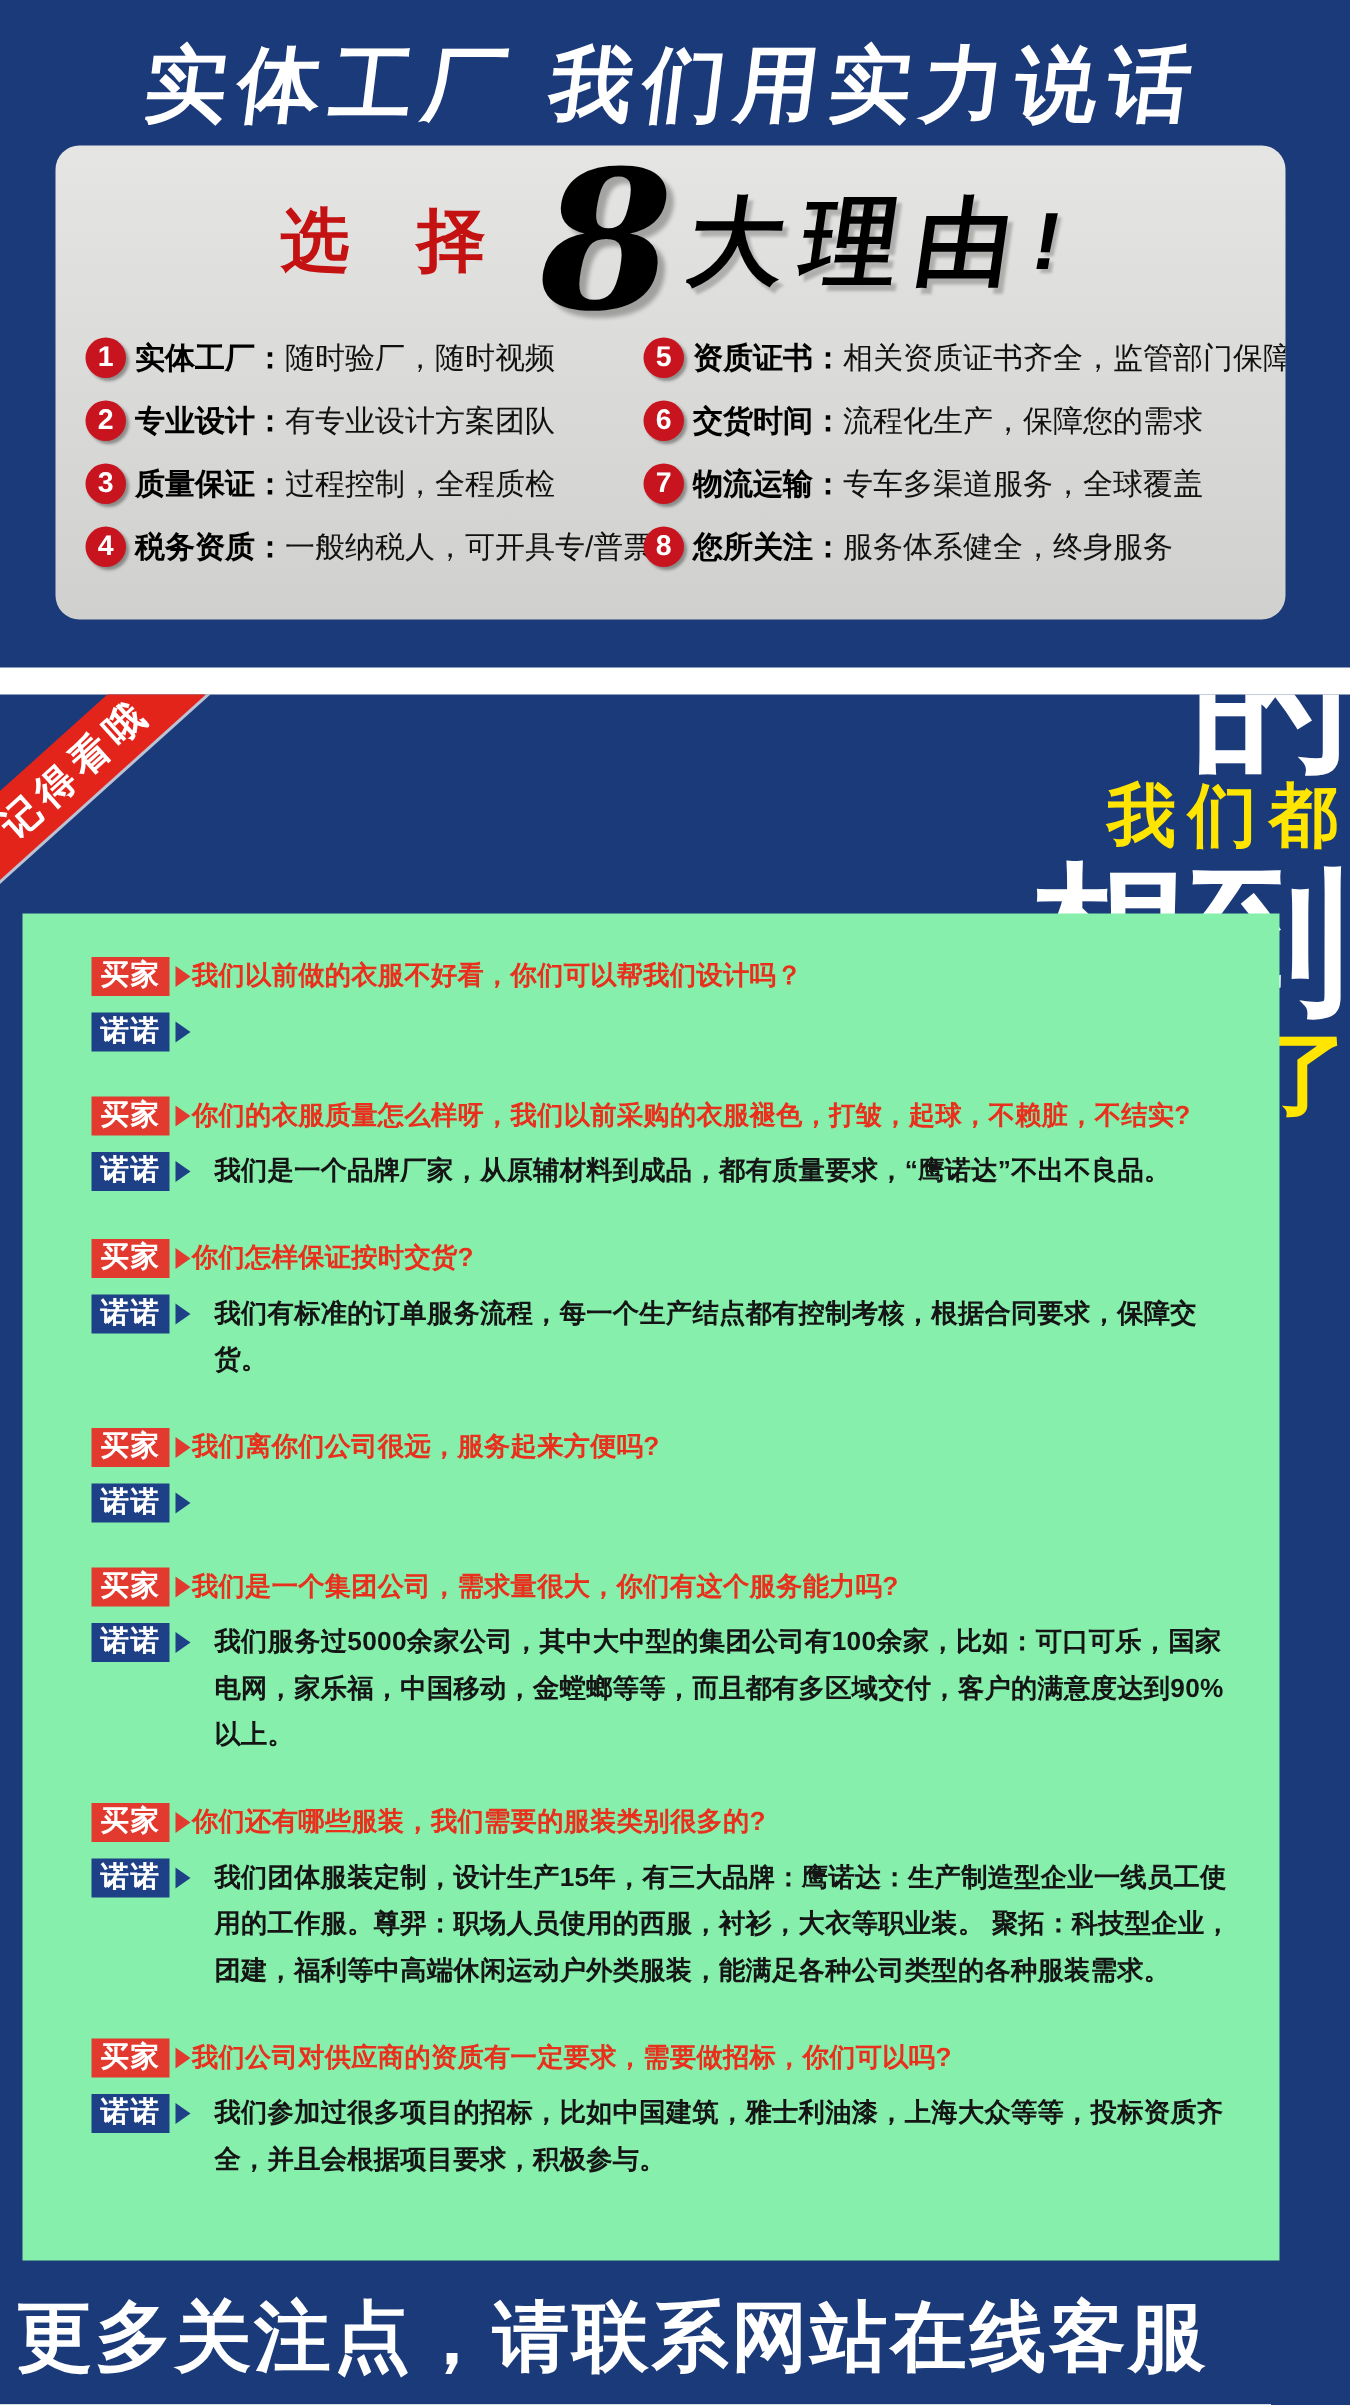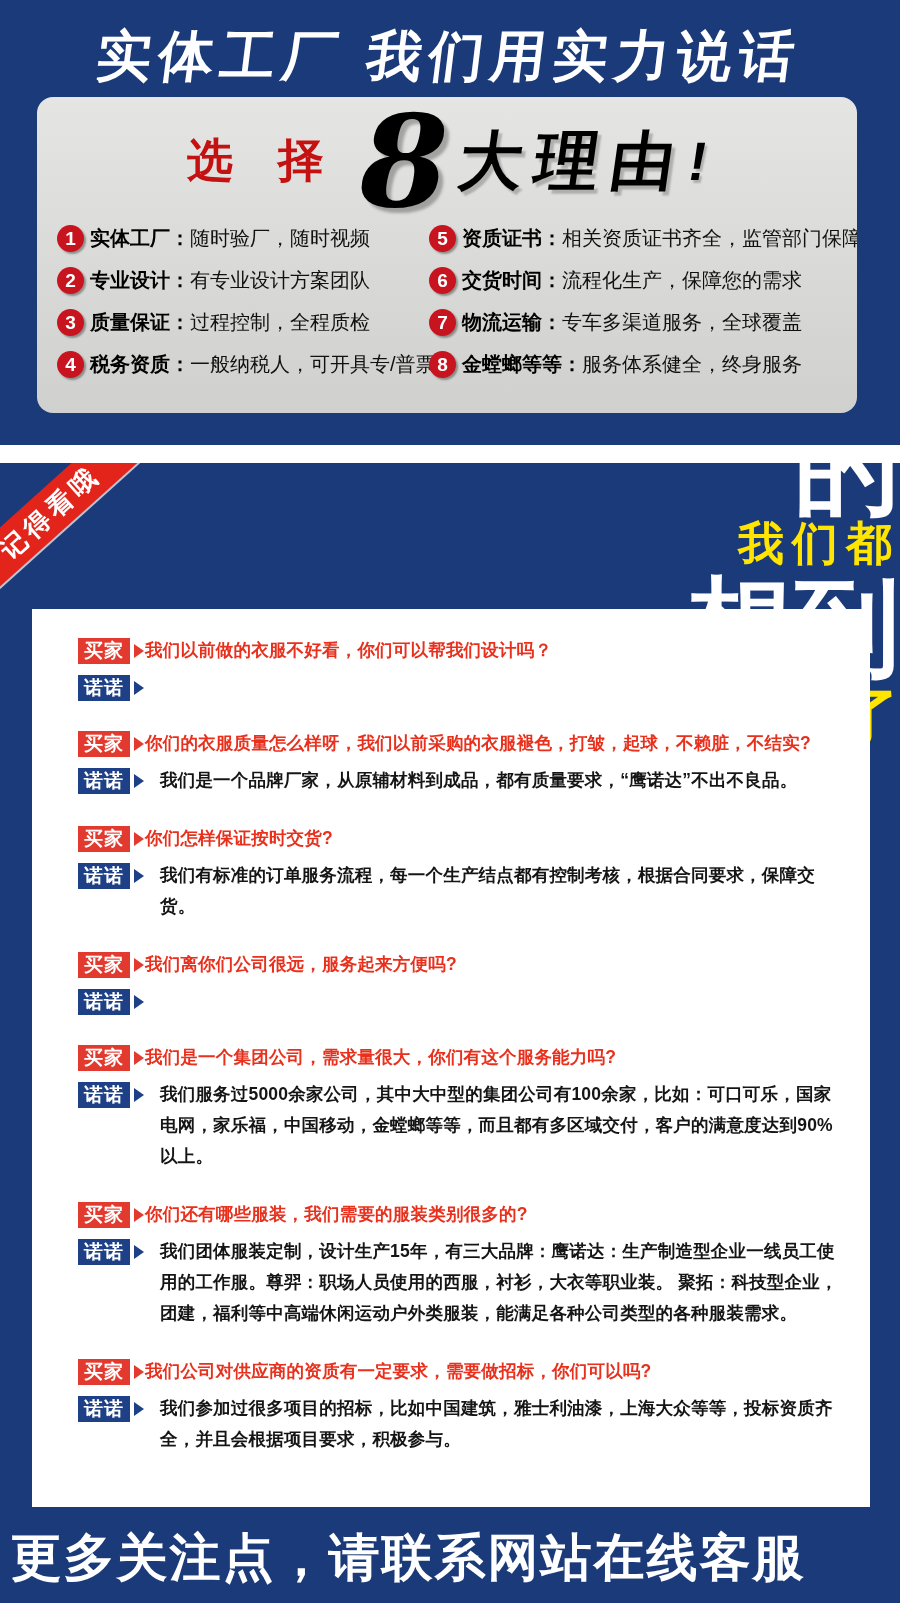--- a/index.html
+++ b/index.html
@@ -71,22 +71,22 @@
   }
   .concern-heading{
     display:flex;align-items:flex-end;justify-content:center;
     padding-top:38px;height:112px;white-space:nowrap;flex-direction:column;
   }
   .ch-yellow{color:#ffe500;font-size:46px;font-weight:bold;letter-spacing:8px;margin-bottom:6px;}
   .ch-big{color:#ffffff;font-size:106px;font-weight:bold;line-height:0.88;letter-spacing:0;}
   .ch-gap{margin-left:42px;}
   .ch-last{color:#ffe500;font-size:62px;font-weight:bold;margin-left:16px;margin-bottom:4px;}
   .qa-panel{
-    position:absolute;left:32px;top:146px;width:838px;height:898px;
-    background:#ffffff;box-sizing:border-box;
+    position:absolute;left:15px;top:146px;width:838px;height:898px;
+    background:#86efac;box-sizing:border-box;
     padding:26px 28px 0 46px;overflow:hidden;
   }
   .qa-pair{margin-bottom:27px;}
   .qa-line{display:flex;align-items:flex-start;margin-bottom:6px;}
   .badge{
     position:relative;flex:0 0 auto;width:52px;height:26px;margin-top:3px;
     color:#ffffff;font-size:19px;font-weight:bold;text-align:center;line-height:26px;
     letter-spacing:1px;
   }
   .badge::after{
@@ -162,21 +162,21 @@
             <span class="reason-label">交货时间：</span>
             <span class="reason-text">流程化生产，保障您的需求</span>
           </div>
           <div class="reason-item">
             <span class="num-circle">7</span>
             <span class="reason-label">物流运输：</span>
             <span class="reason-text">专车多渠道服务，全球覆盖</span>
           </div>
           <div class="reason-item">
             <span class="num-circle">8</span>
-            <span class="reason-label">金螳螂等等：</span>
+            <span class="reason-label">您所关注：</span>
             <span class="reason-text">服务体系健全，终身服务</span>
           </div>
         </div>
       </div>
     </div>
   </div>
 
   <div class="divider"></div>
 
   <div class="sec-main">

